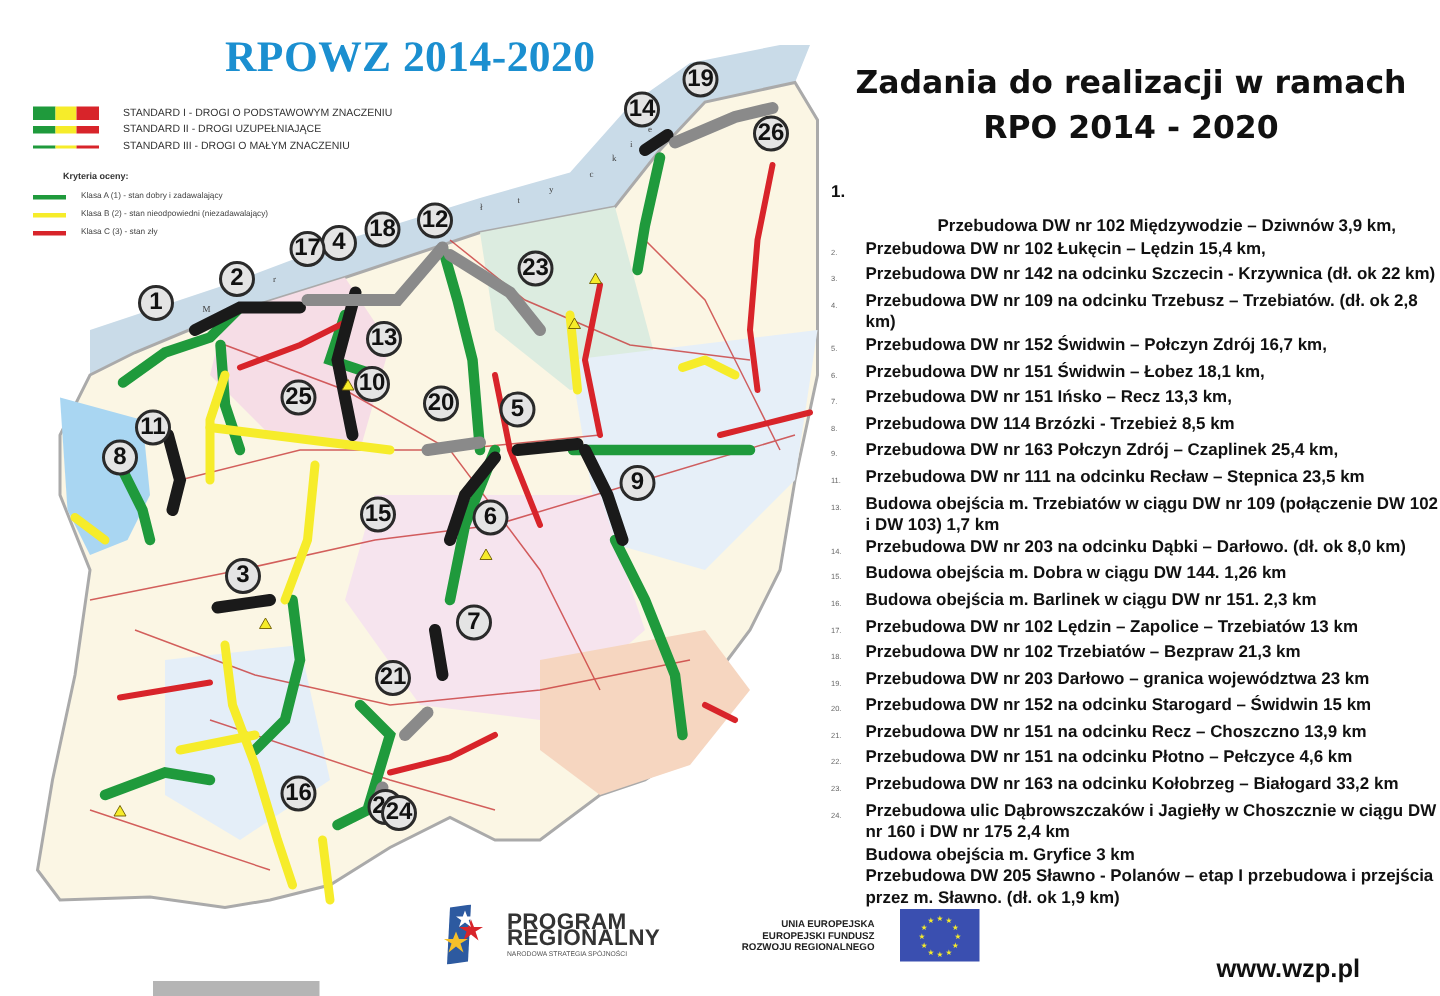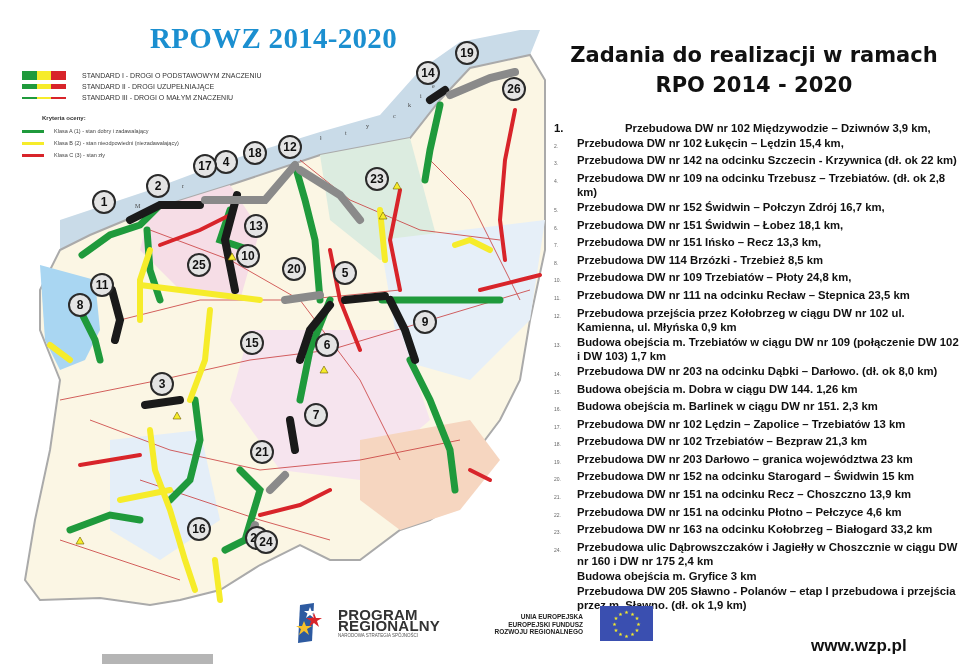--- a/index.html
+++ b/index.html
@@ -21,36 +21,36 @@
   .legend-std .swatch span { flex: 1; }
   .legend-std .lbl { font-size: 7px; color: #333; white-space: nowrap; }
   .legend-crit-title { font-size: 6px; font-weight: bold; color: #333; margin: 12px 0 4px 20px; }
   .legend-crit { display: flex; align-items: center; height: 12px; }
   .legend-crit .bar { width: 22px; height: 3px; margin-right: 10px; }
   .legend-crit .lbl { font-size: 5.5px; color: #444; white-space: nowrap; }
 
   .marker {
     position: absolute; width: 24px; height: 24px; border-radius: 50%;
     background: #e4e4e4; border: 2px solid #2a2a2a; color: #111;
-    font-weight: bold; font-size: 12px; display: flex;
+    font-weight: bold; font-size: 16px; display: flex;
     align-items: center; justify-content: center; transform: translate(-50%, -50%);
   }
 
   .right-panel { position: absolute; left: 548px; top: 0; width: 412px; height: 664px; }
   .rtitle {
     position: absolute; left: 0; top: 40px; width: 412px; text-align: center;
     font-family: "DejaVu Sans", sans-serif; font-weight: bold;
     font-size: 21px; line-height: 30px; color: #111;
   }
   .task-list { position: absolute; left: 0; top: 121px; width: 412px; }
   .task { display: flex; font-weight: bold; font-size: 11.3px; line-height: 14.6px; color: #111; }
   .task .num { width: 29px; flex: none; font-size: 5px; font-weight: normal; color: #666; padding-left: 6px; padding-top: 3px; }
   .task .num.big { font-size: 11.3px; font-weight: bold; color: #111; padding-top: 0; }
   .task .txt { flex: 1; }
-  .task.first .txt { text-indent: 48px; }
+  .task.first .txt { text-indent: 48px; margin-top: 23px; }
 
   .site-url {
     position: absolute; left: 263px; top: 636px;
     font-weight: bold; font-size: 17px; color: #111; text-align: right;
   }
 
   .logo-pr { position: absolute; left: 296px; top: 603px; display: flex; align-items: center; }
   .logo-pr .txt { margin-left: 8px; }
   .logo-pr .l1 { font-size: 15px; color: #333; font-weight: bold; line-height: 11px; letter-spacing: 0.2px; }
   .logo-pr .l3 { font-size: 4.5px; color: #555; margin-top: 2px; }
@@ -233,21 +233,21 @@
       <div class="marker" style="left: 256px; top: 226px;">13</div>
       <div class="marker" style="left: 428px; top: 73px;">14</div>
       <div class="marker" style="left: 252px; top: 343px;">15</div>
       <div class="marker" style="left: 199px; top: 529px;">16</div>
       <div class="marker" style="left: 205px; top: 166px;">17</div>
       <div class="marker" style="left: 255px; top: 153px;">18</div>
       <div class="marker" style="left: 467px; top: 53px;">19</div>
       <div class="marker" style="left: 294px; top: 269px;">20</div>
       <div class="marker" style="left: 262px; top: 452px;">21</div>
       <div class="marker" style="left: 257px; top: 538px;">22</div>
-      <div class="marker" style="left: 357px; top: 179px; margin-left: 20px;">23</div>
+      <div class="marker" style="left: 357px; top: 179px;">23</div>
       <div class="marker" style="left: 266px; top: 542px;">24</div>
       <div class="marker" style="left: 199px; top: 265px;">25</div>
       <div class="marker" style="left: 514px; top: 89px;">26</div>
     </div>
 </div>
 
 <div class="right-panel">
   <div class="rtitle">
     <div>Zadania do realizacji w ramach</div>
     <div>RPO 2014 - 2020</div>
@@ -279,30 +279,26 @@
       </div>
       <div class="task">
         <span class="num">7.</span>
         <span class="txt">Przebudowa DW nr 151 Ińsko – Recz 13,3 km,</span>
       </div>
       <div class="task">
         <span class="num">8.</span>
         <span class="txt">Przebudowa DW 114 Brzózki - Trzebież 8,5 km</span>
       </div>
       <div class="task">
-        <span class="num">10.</span>
-        <span class="txt">Przebudowa DW nr 109 Trzebiatów – Płoty 24,8 km,</span>
+        <span class="num">9.</span>
+        <span class="txt">Przebudowa DW nr 163 Połczyn Zdrój – Czaplinek 25,4 km,</span>
       </div>
       <div class="task">
         <span class="num">11.</span>
         <span class="txt">Przebudowa DW nr 111 na odcinku Recław – Stepnica 23,5 km</span>
-      </div>
-      <div class="task">
-        <span class="num">12.</span>
-        <span class="txt">Przebudowa przejścia przez Kołobrzeg w ciągu DW nr 102 ul. Kamienna, ul. Młyńska 0,9 km</span>
       </div>
       <div class="task">
         <span class="num">13.</span>
         <span class="txt">Budowa obejścia m. Trzebiatów w ciągu DW nr 109 (połączenie DW 102 i DW 103) 1,7 km</span>
       </div>
       <div class="task">
         <span class="num">14.</span>
         <span class="txt">Przebudowa DW nr 203 na odcinku Dąbki – Darłowo. (dł. ok 8,0 km)</span>
       </div>
       <div class="task">

